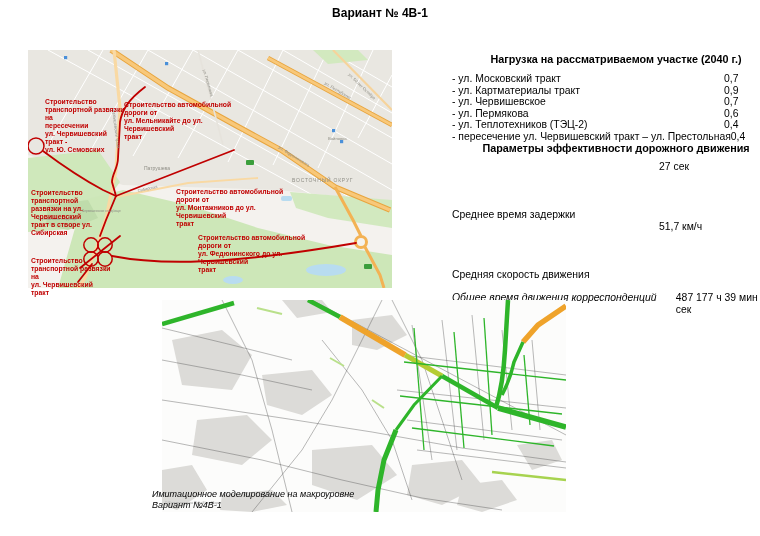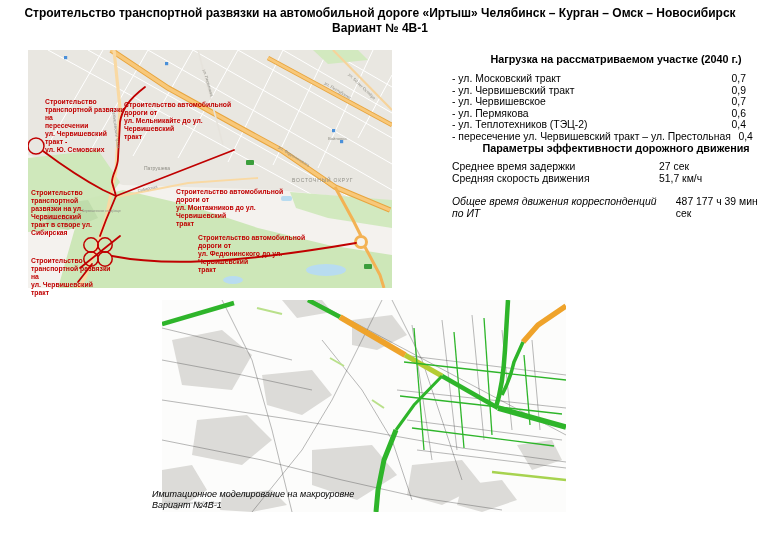--- a/index.html
+++ b/index.html
@@ -24,44 +24,43 @@
   .route { stroke:var(--route-red); fill:none; stroke-width:1.8; stroke-linecap:round; }
   .route-thin { stroke:var(--route-red); fill:none; stroke-width:1.5; }
   .maplabel { fill:#8f8e86; font-family:"Liberation Sans", sans-serif; }
 
   
   .info-panel { position:absolute; left:452px; top:53px; width:328px; font-size:10.4px; }
   .info-heading { text-align:center; font-weight:bold; font-size:10.8px; }
   .load-rows { margin-top:8px; padding-right:34px; }
   .load-row { display:flex; line-height:11.5px; }
   .load-row .lbl { flex:1; white-space:nowrap; }
-  .load-row .val { text-align:right; min-width:22px; }
+  .load-row .val { min-width:22px; }
   .eff-heading { }
   .eff-rows { margin-top:7px; }
   .eff-row { display:flex; line-height:11.5px; }
-  .eff-row .lbl { width:207px; }
+  .eff-row .lbl { width:207px;margin-top:48px; }
   .total-row { margin-top:12px; line-height:11.5px; display:flex; }
   .total-row .lbl { margin-right:10px;font-style:italic; }
 
   
   .sim-map { position:absolute; left:162px; top:300px; width:404px; height:212px; }
   .sim-map svg { display:block; width:100%; height:100%; }
   .tgreen  { stroke:var(--traffic-green); fill:none; }
   .torange { stroke:var(--traffic-orange); fill:none; }
   .tyg     { stroke:var(--traffic-yellowgreen); fill:none; }
   .net     { stroke:#4e4e4e; stroke-width:0.4; fill:none; }
 
   .sim-caption { position:absolute; left:152px; top:489px; width:424px; text-align:left;
     font-size:9px; line-height:1.2;font-style:italic; }
 </style>
 </head>
 <body>
 
 <div class="page-title">
-  <div>Строительство транспортной развязки на автомобильной дороге «Иртыш» Челябинск – Курган – Омск – Новосибирск</div>
   <div>Вариант № 4В-1</div>
 </div>
 
 <div class="plan-map">
   <svg viewBox="0 0 364 238">
 
     <rect x="0" y="0" width="364" height="238" fill="#f4f2ee"></rect>
     <polygon points="0,0 364,0 364,152 250,140 95,135 0,105" fill="#e9e7e1"></polygon>
 
     <g stroke="#ffffff" stroke-width="1">
@@ -174,21 +173,21 @@
 </div>
 
 <div class="info-panel">
   <div class="info-heading">Нагрузка на рассматриваемом участке (2040 г.)</div>
   <div class="load-rows">
     <div class="load-row">
         <span class="lbl">- ул. Московский тракт</span>
         <span class="val">0,7</span>
       </div>
     <div class="load-row">
-        <span class="lbl">- ул. Червишевский тракт</span>
+        <span class="lbl">- ул. Картматериалы тракт</span>
         <span class="val">0,9</span>
       </div>
     <div class="load-row">
         <span class="lbl">- ул. Червишевское</span>
         <span class="val">0,7</span>
       </div>
     <div class="load-row">
         <span class="lbl">- ул. Пермякова</span>
         <span class="val">0,6</span>
       </div>

